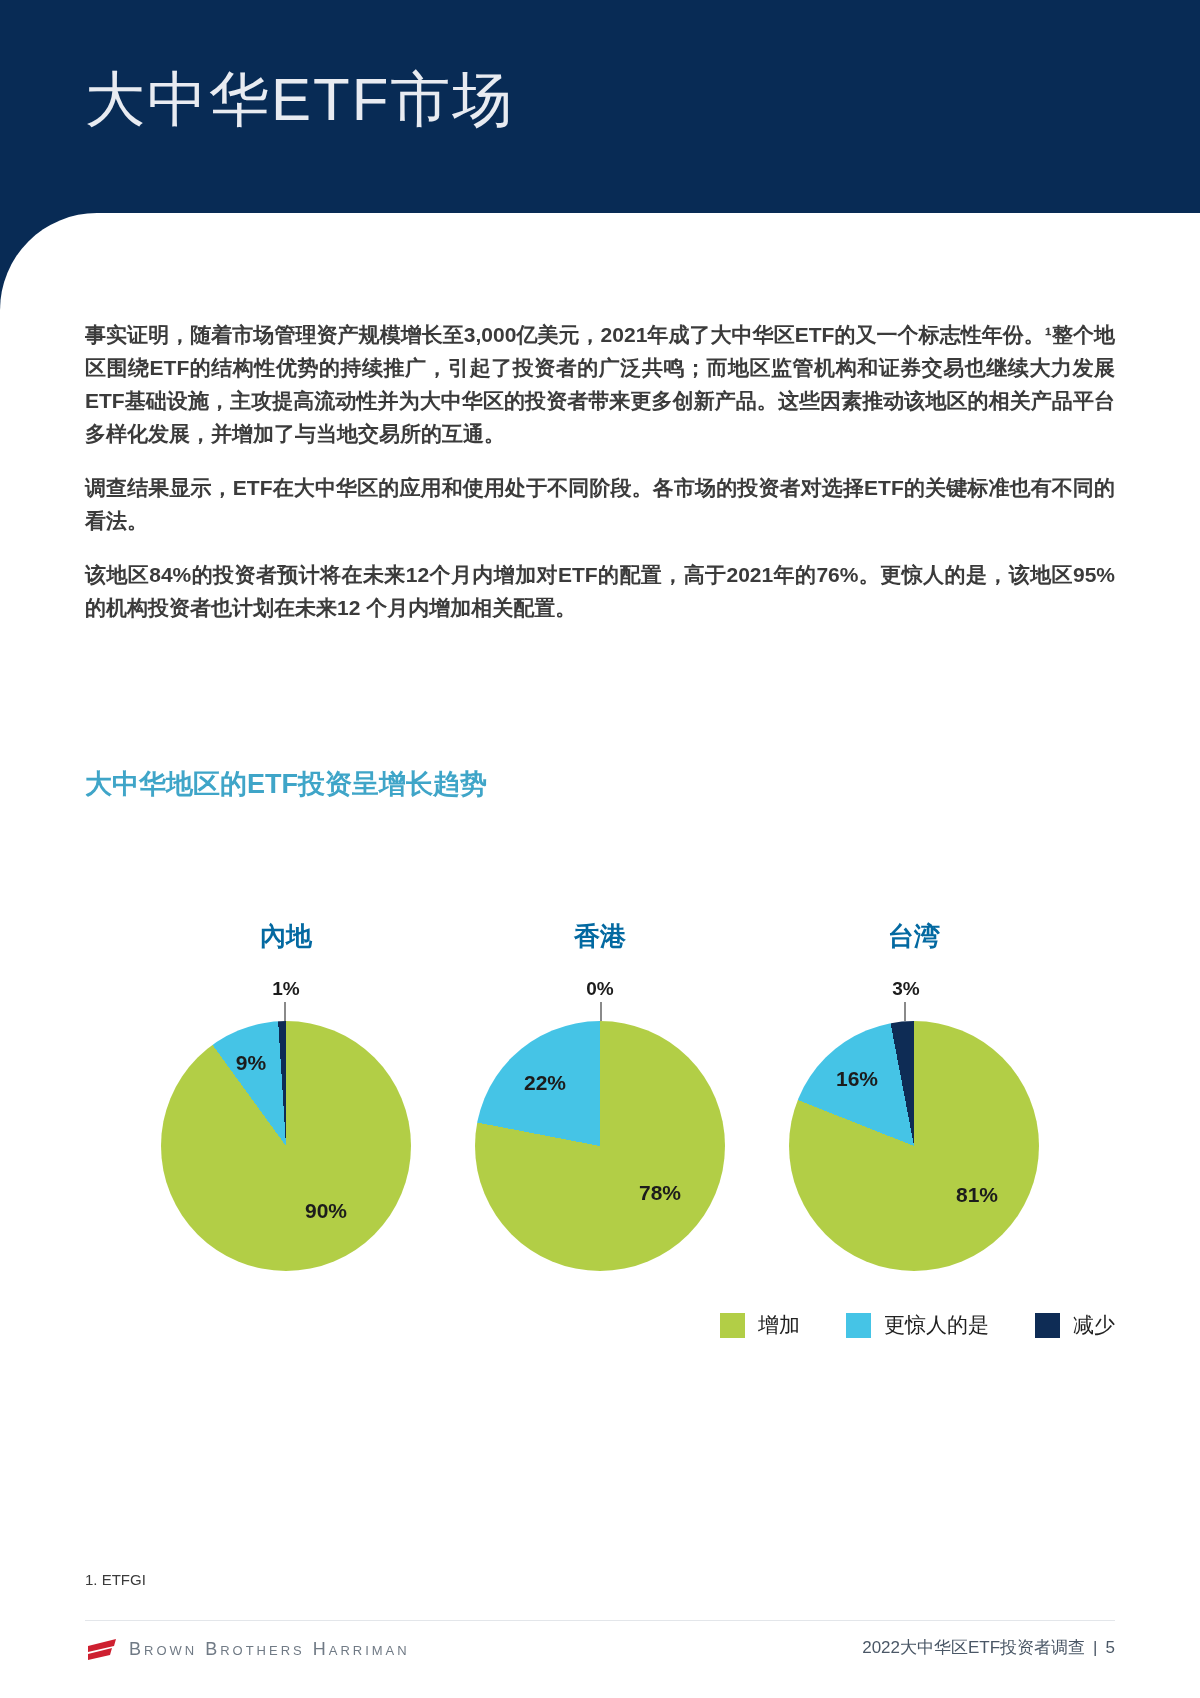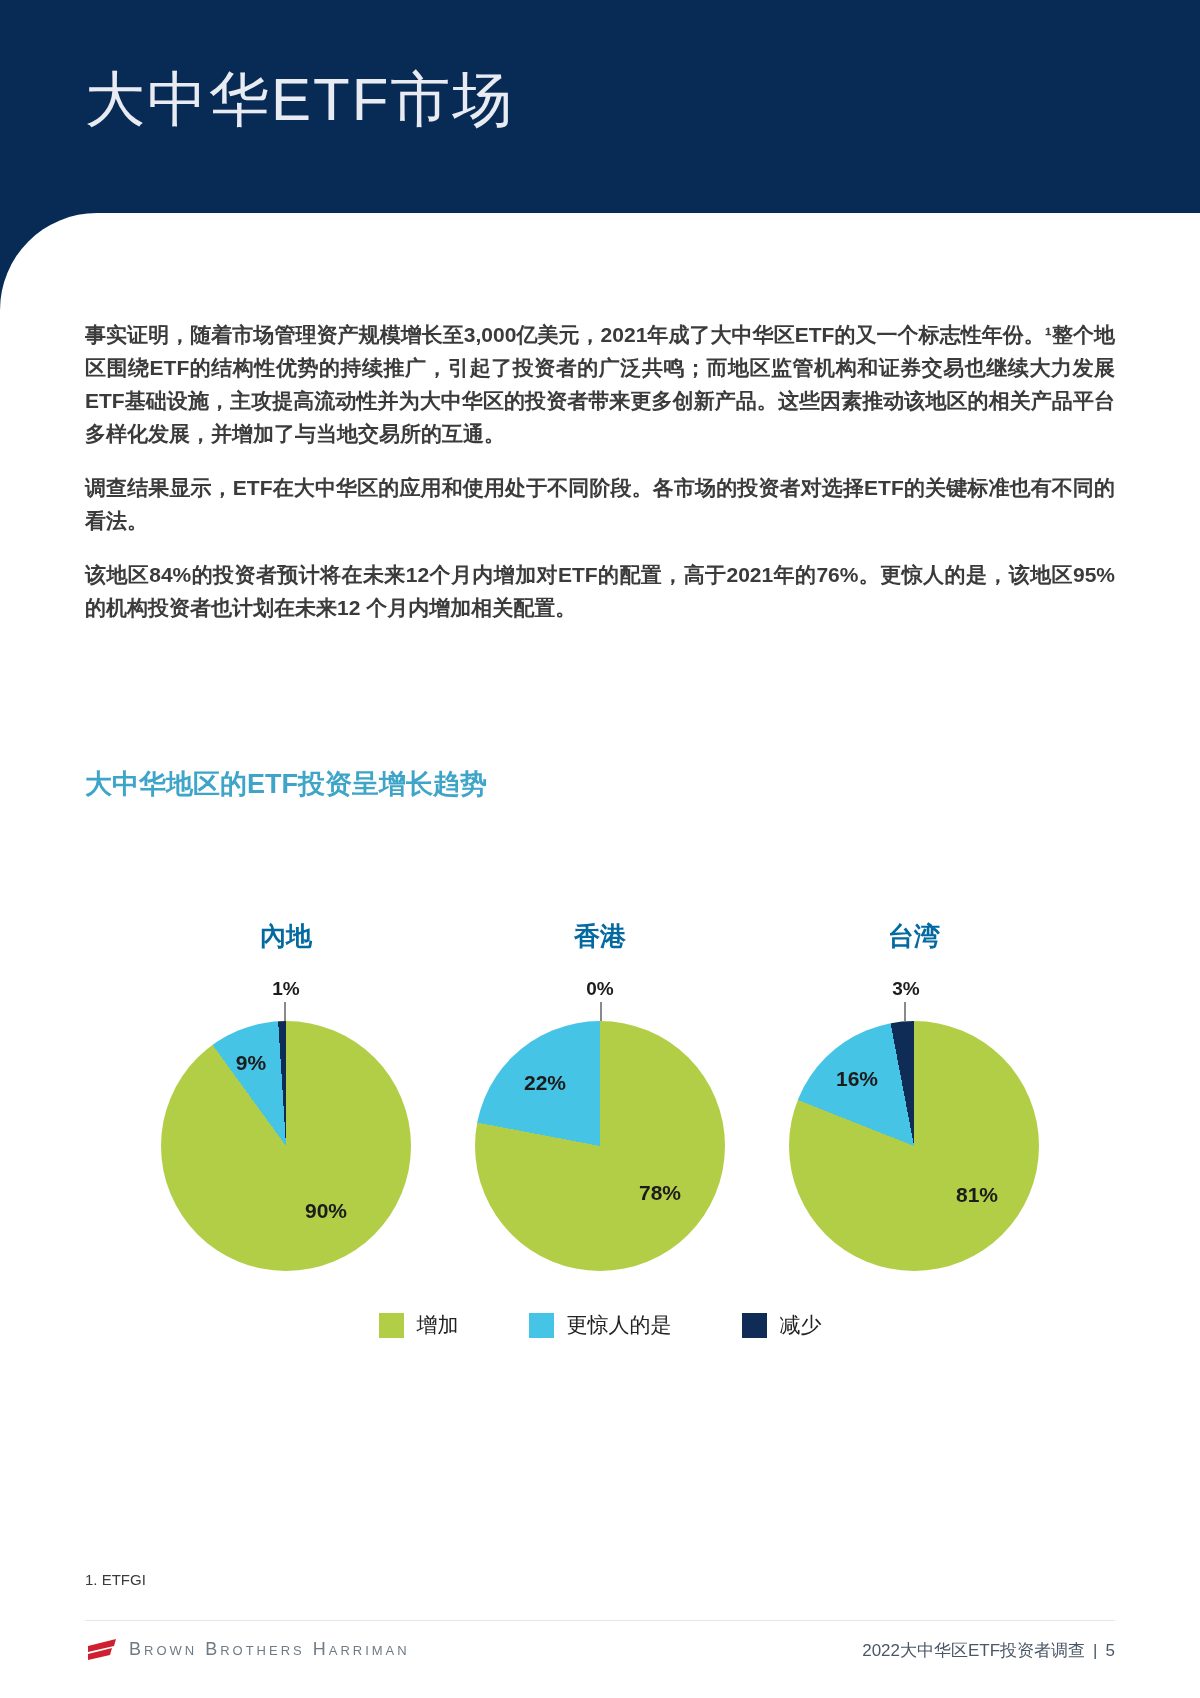--- a/index.html
+++ b/index.html
@@ -34,30 +34,30 @@
   .pie-title { font-size:26px; font-weight:700; color:#0369a1; }
   .top-label { margin-top:24px; font-size:19px; font-weight:700; color:#1c1c1c; height:24px; }
   .pie-wrap { position:relative; width:250px; height:250px; margin-top:19px; }
   .pie { width:250px; height:250px; border-radius:50%; }
   .callout { position:absolute; top:-19px; width:2px; height:19px; background:#8a8a8a; }
   .slice-label {
     position:absolute; transform:translate(-50%,-50%);
     font-size:21px; font-weight:700; color:#1c1c1c; white-space:nowrap;
   }
   
-  .legend { margin-top:40px; display:flex; justify-content:center; align-items:center; gap:70px; }
+  .legend { margin-top:40px; display:flex; justify-content:flex-end; align-items:center; gap:46px; }
   .legend-item { display:flex; align-items:center; gap:13px; }
   .swatch { width:25px; height:25px; }
   .legend-label { font-size:21px; color:#222; }
   
   .footnote { position:absolute; left:85px; top:1571px; font-size:15px; color:#3b3b3b; }
   .footer {
     position:absolute; left:85px; right:85px; bottom:36px;
     border-top:1px solid #E3E6EA; padding-top:15px;
-    display:flex; justify-content:space-between; align-items:flex-end;
+    display:flex; justify-content:space-between; align-items:flex-start;
   }
   .brand { display:flex; align-items:center; gap:10px; }
   .brand-text {
     font-variant:small-caps; letter-spacing:3px; font-size:18px; color:#707A85;
   }
   .page-ref { font-size:17px; color:#4A5766; display:flex; align-items:center; gap:8px; }
   .page-ref .sep { color:#4A5766; }
 </style>
 </head>
 <body>

